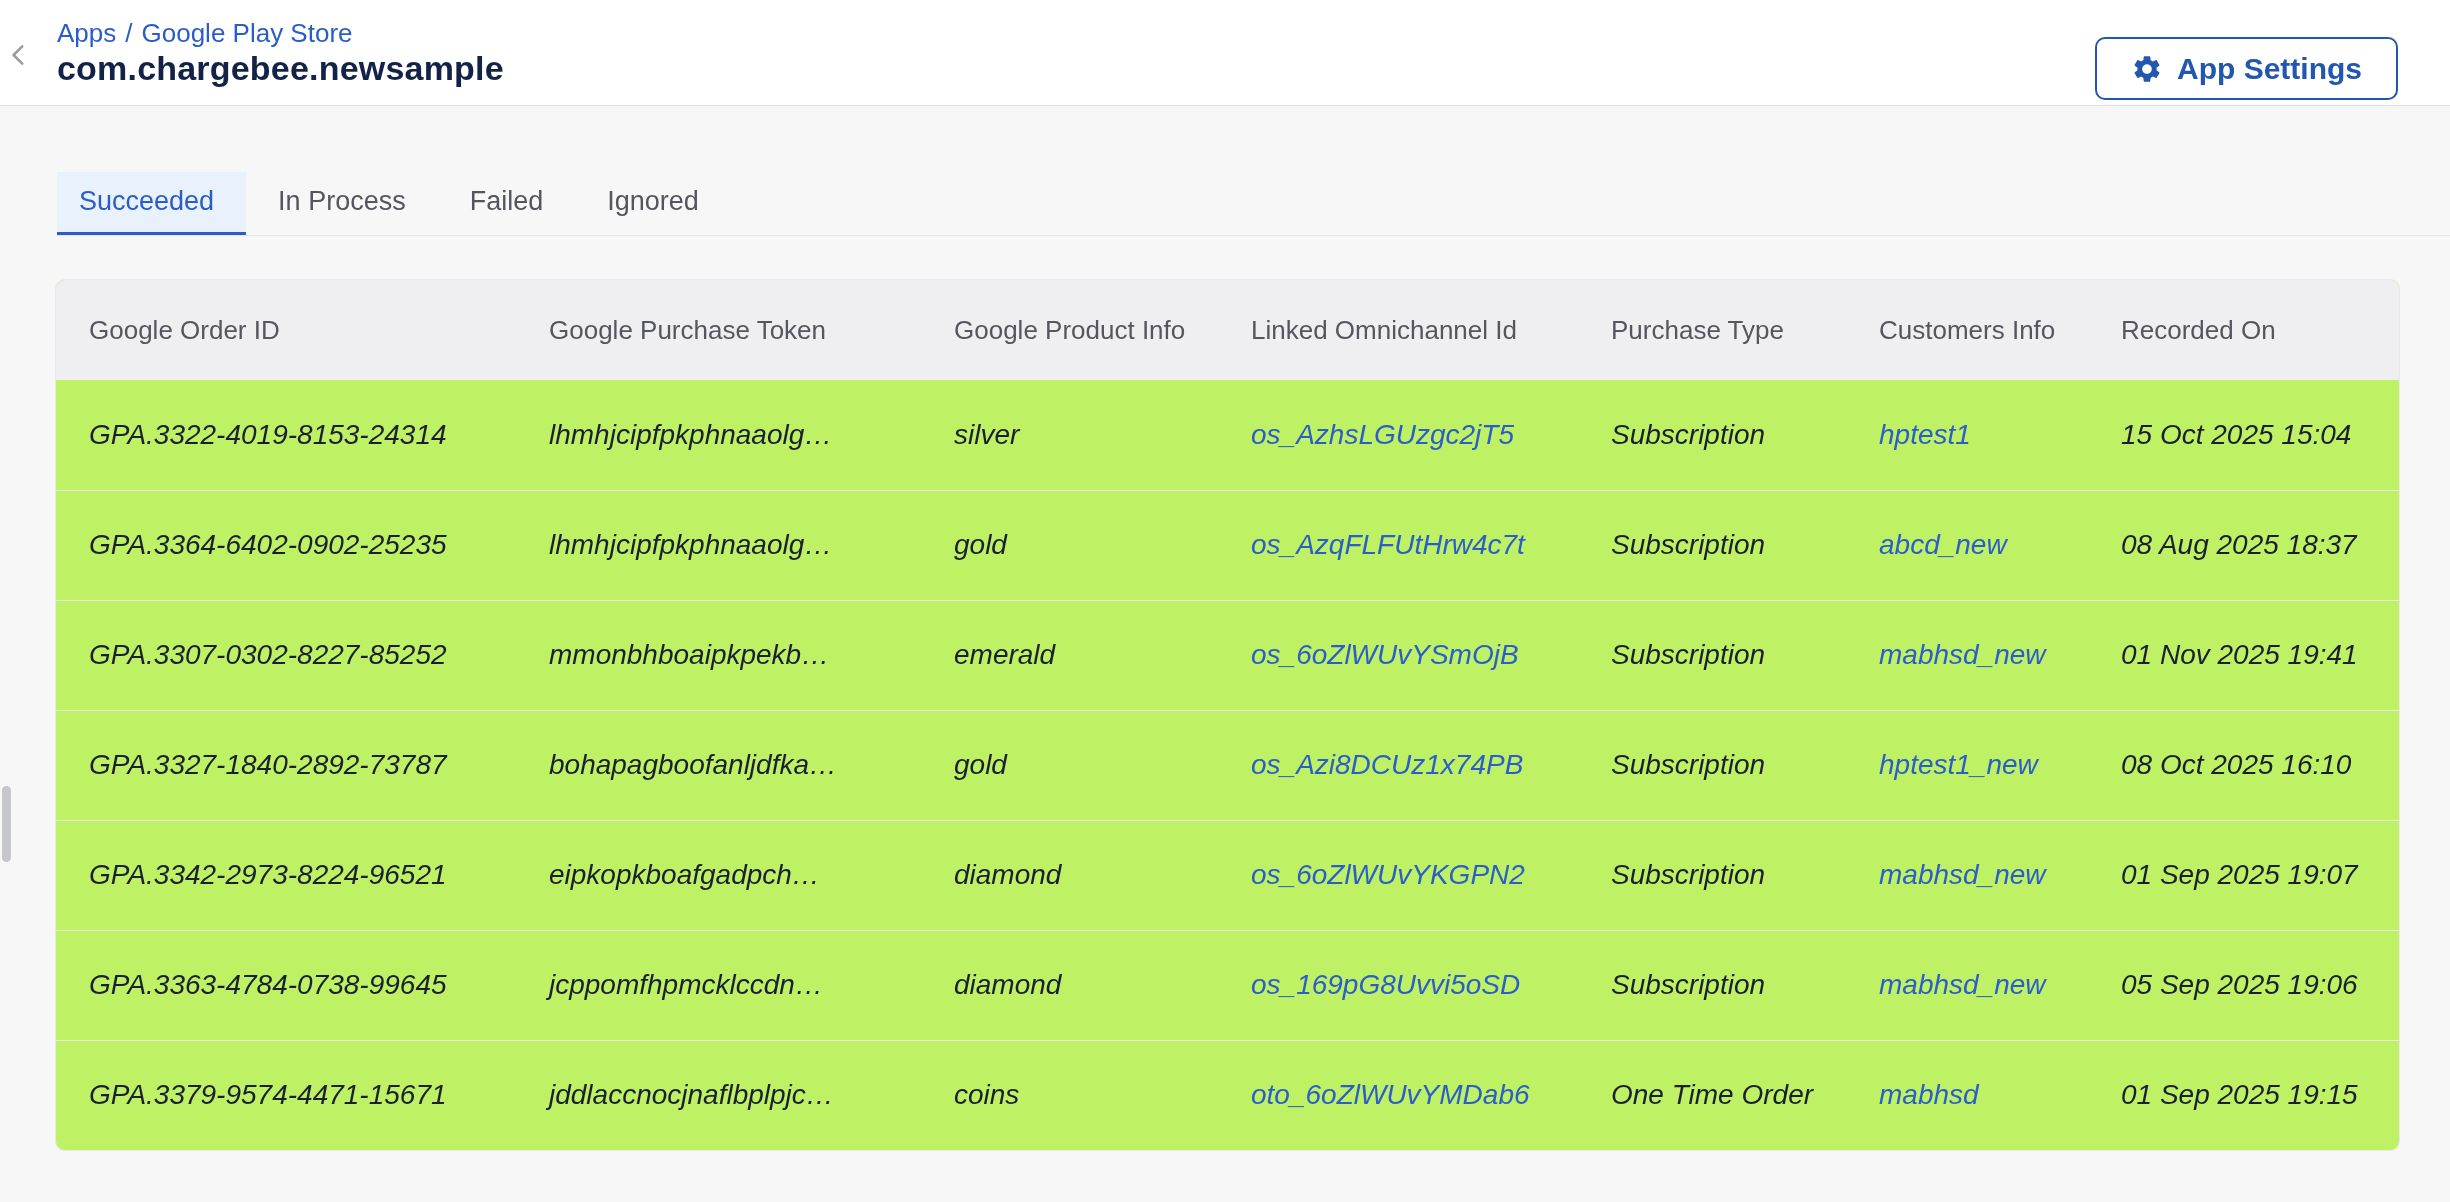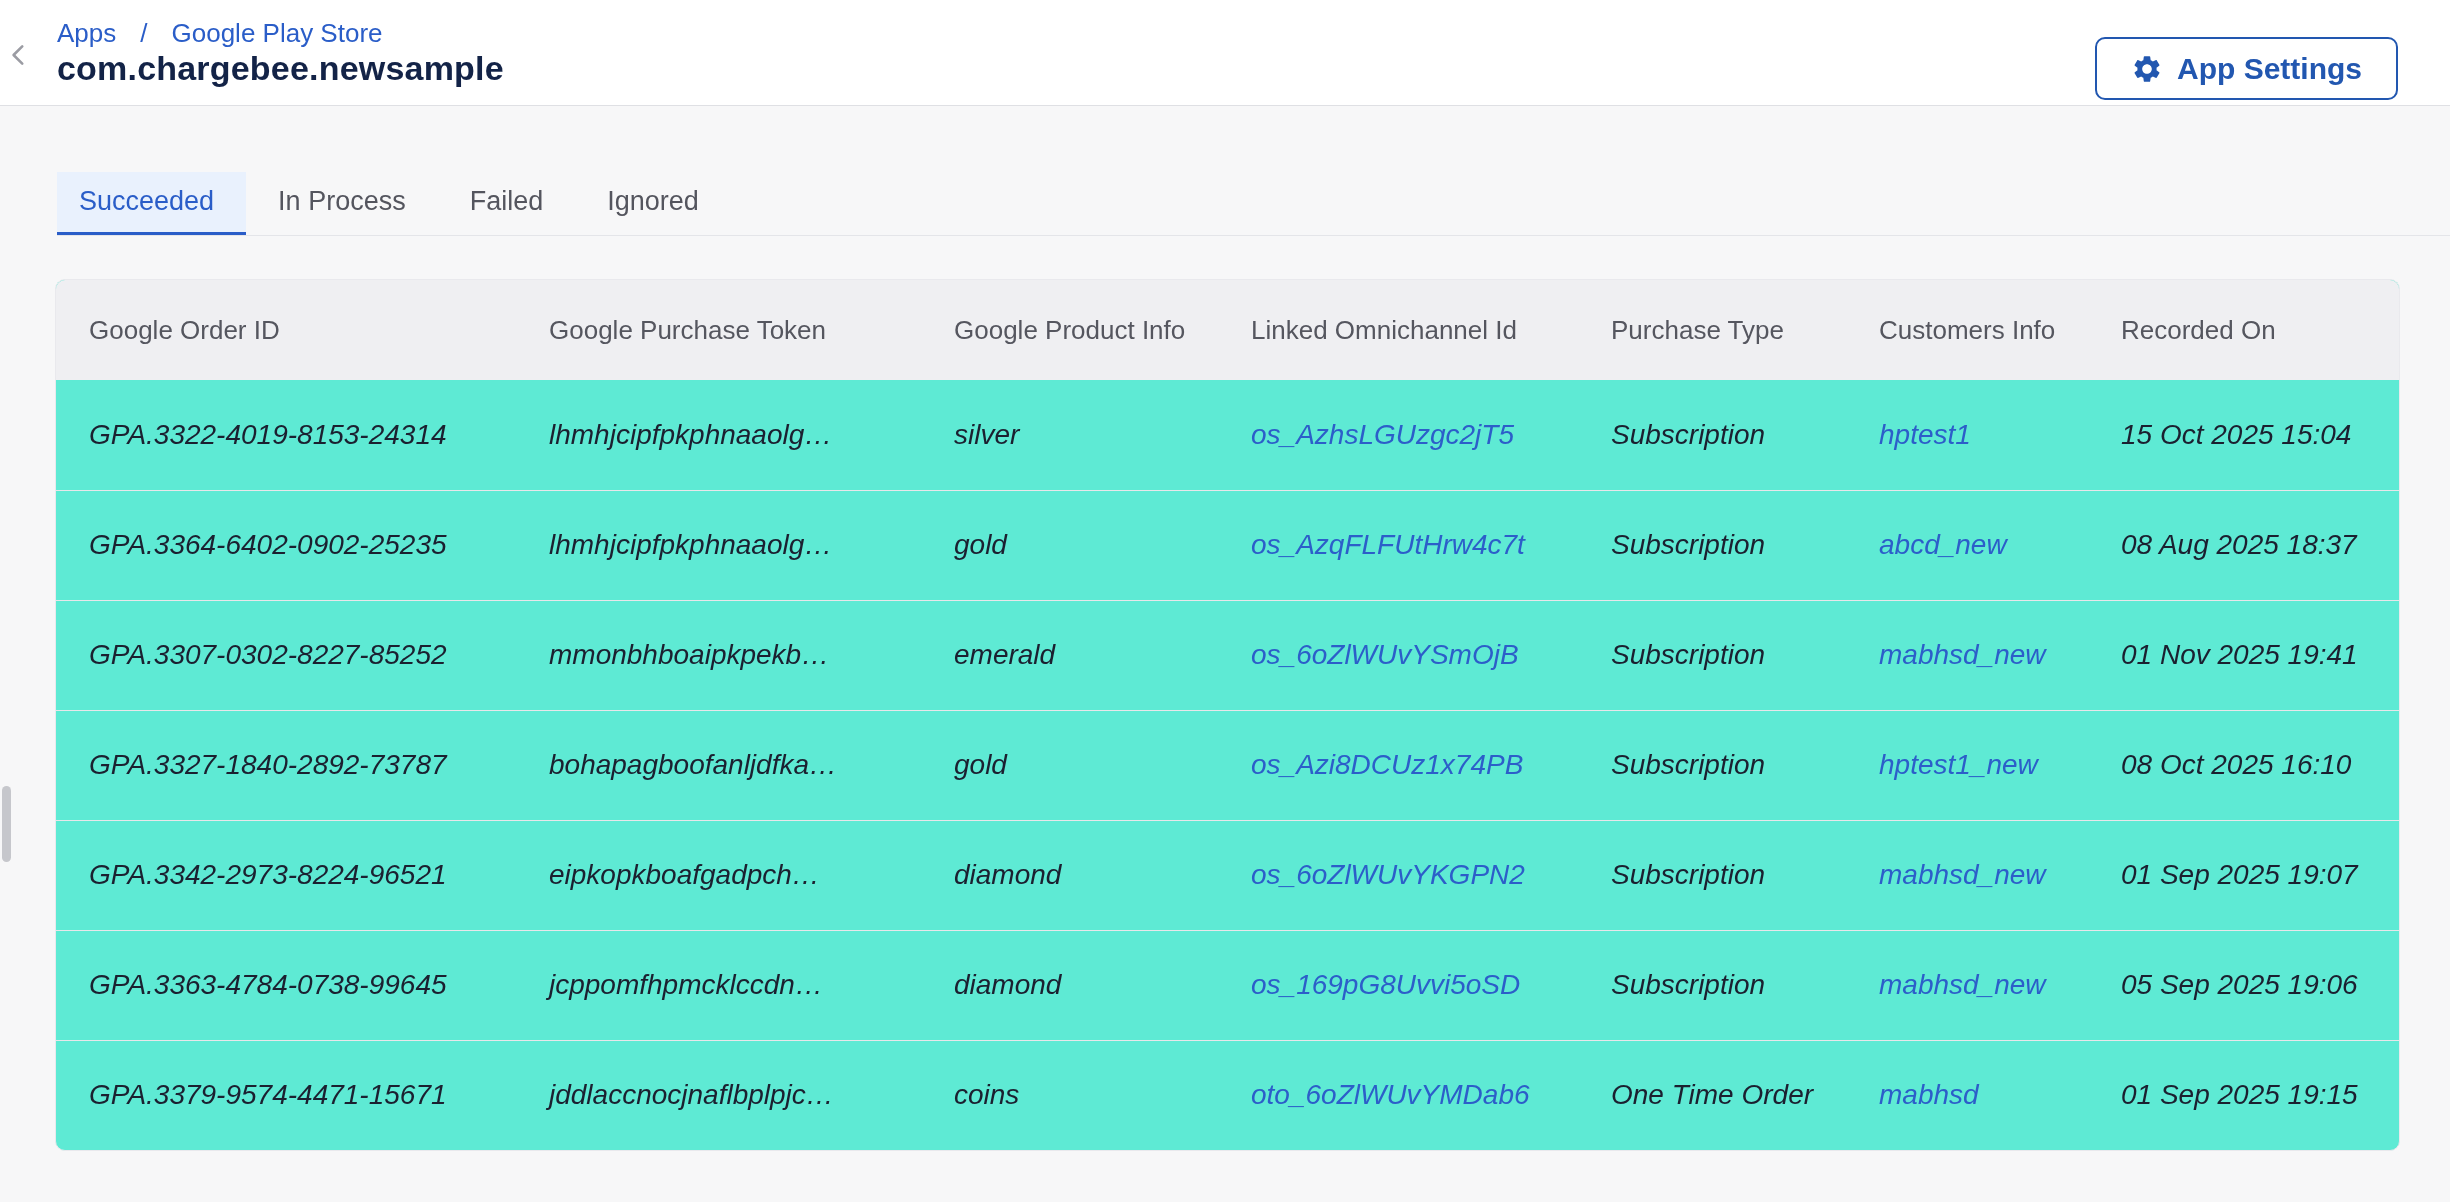--- a/index.html
+++ b/index.html
@@ -34,21 +34,21 @@
     position:absolute;
     left:2px;top:33px;
     width:34px;height:44px;
     display:flex;align-items:center;justify-content:center;
     cursor:pointer;
   }
   .head-text{margin-left:57px;}
   .breadcrumb{
     font-size:26px;
     color:var(--accent-blue);
-    display:flex;gap:24px;
+    display:flex;gap:9px;
     align-items:center;
     margin-bottom:0;
   }
   .breadcrumb a{color:var(--accent-blue);text-decoration:none;cursor:pointer;}
   .breadcrumb .sep{color:var(--accent-blue);}
   h1{
     font-size:34px;
     font-weight:700;
     color:var(--title-navy);
     letter-spacing:.2px;
@@ -87,21 +87,21 @@
     color:var(--accent-blue);
     background:var(--tab-active-bg);
     border-bottom:3px solid var(--accent-blue);
     font-weight:500;
     padding-left:22px;
   }
   
   .card{
     margin:43px 50px 0 55px;
     width:2345px;
-    background:#5eead4;
+    background:#bef264;
     border:1px solid #e9e9ed;
     border-radius:10px;
     overflow:hidden;
   }
   table{
     width:100%;
     border-collapse:collapse;
     table-layout:fixed;
   }
   thead th{

